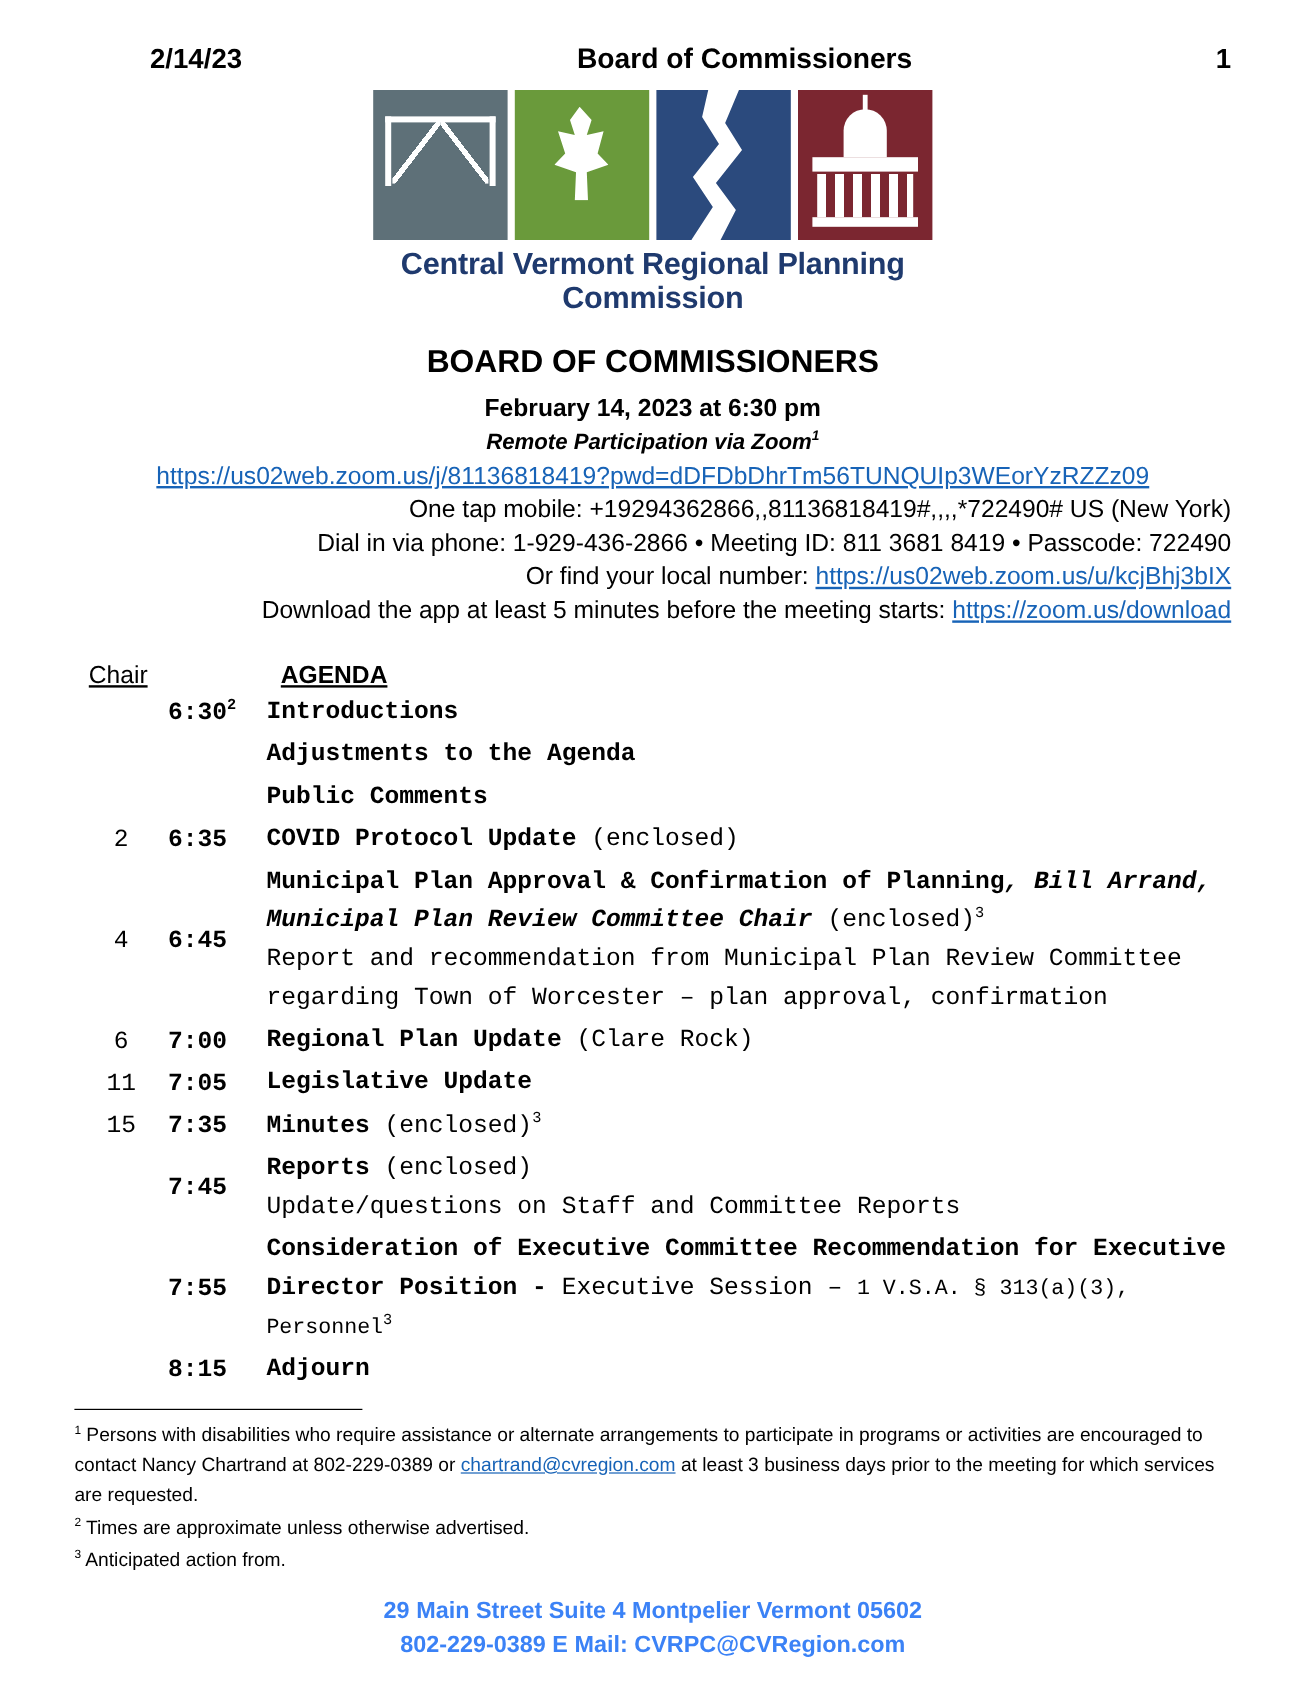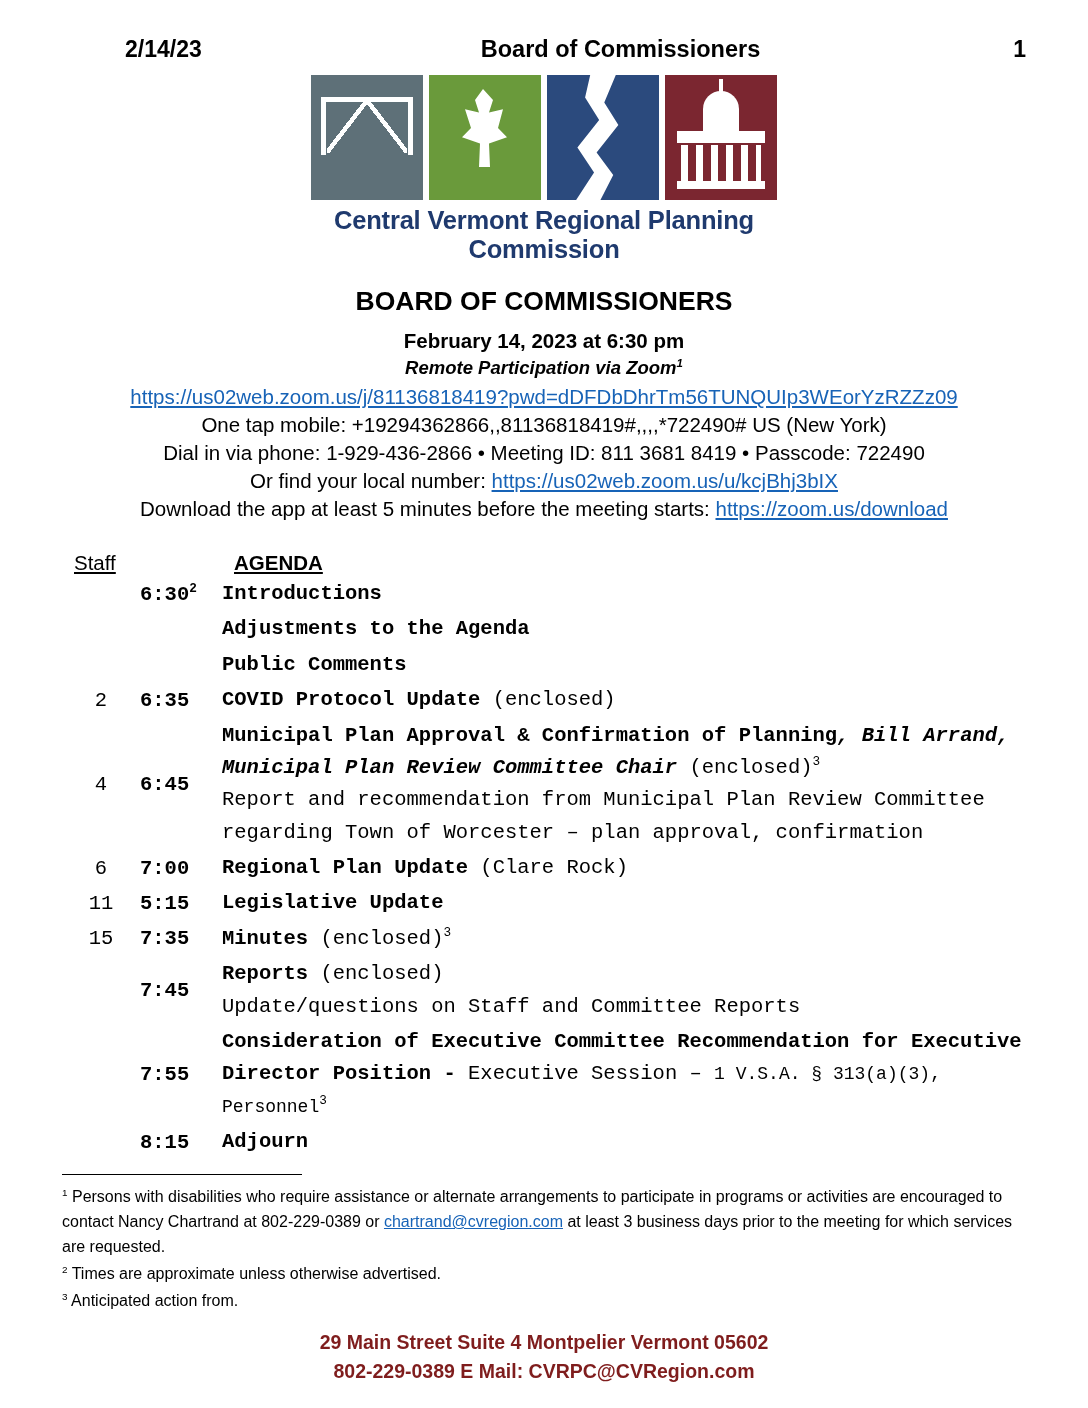--- a/index.html
+++ b/index.html
@@ -151,21 +151,21 @@
   .zoom-link-line {
     text-align: center;
     margin-top: 6px;
     font-size: 20.5px;
   }
   a.link {
     color: #1763b7;
     text-decoration: underline;
   }
   .info-line {
-    text-align: center;
+    text-align: right;
     font-size: 20.5px;
     margin-top: 4px;
   }
   sup { font-size: 0.62em; vertical-align: super; line-height: 0; }
 
   
   .agenda {
     margin-top: 30px;
     font-size: 20.5px;
   }
@@ -222,21 +222,21 @@
     line-height: 1.55;
   }
   .footnotes p { margin: 0 0 2px 0; }
 
   
   .footer {
     position: absolute;
     left: 0; right: 0;
     bottom: 22px;
     text-align: center;
-    color: #7f1d1d;
+    color: #3b82f6;
     font-weight: bold;
     font-size: 19.5px;
     line-height: 1.5;
     font-family: "Liberation Sans", sans-serif;
   }
 </style>
 </head>
 <body>
 
 <div class="page">
@@ -284,21 +284,21 @@
   <div class="info-line">Dial in via phone:  1-929-436-2866 • Meeting ID: 811 3681 8419 • Passcode: 722490</div>
   <div class="info-line">
     <span>Or find your local number: </span><a class="link" href="#">https://us02web.zoom.us/u/kcjBhj3bIX</a>
   </div>
   <div class="info-line">
     <span>Download the app at least 5 minutes before the meeting starts: </span><a class="link" href="#">https://zoom.us/download</a>
   </div>
 
   <div class="agenda">
     <div class="agenda-head">
-      <div class="col-page">Staff</div>
+      <div class="col-page">Chair</div>
       <div class="col-time"></div>
       <div class="col-title">AGENDA</div>
     </div>
 
     <div class="row">
       <div class="col-page"></div>
       <div class="col-time"><span>6:30</span><sup>2</sup></div>
       <div class="col-desc">
         <span class="b">Introductions</span>
       </div>
@@ -340,21 +340,21 @@
     <div class="row">
       <div class="col-page">6</div>
       <div class="col-time">7:00</div>
       <div class="col-desc">
         <span class="b">Regional Plan Update</span><span> (Clare Rock)</span>
       </div>
     </div>
 
     <div class="row">
       <div class="col-page">11</div>
-      <div class="col-time">5:15</div>
+      <div class="col-time">7:05</div>
       <div class="col-desc">
         <span class="b">Legislative Update</span>
       </div>
     </div>
 
     <div class="row">
       <div class="col-page">15</div>
       <div class="col-time">7:35</div>
       <div class="col-desc">
         <span class="b">Minutes</span><span> (enclosed)</span><sup>3</sup>

